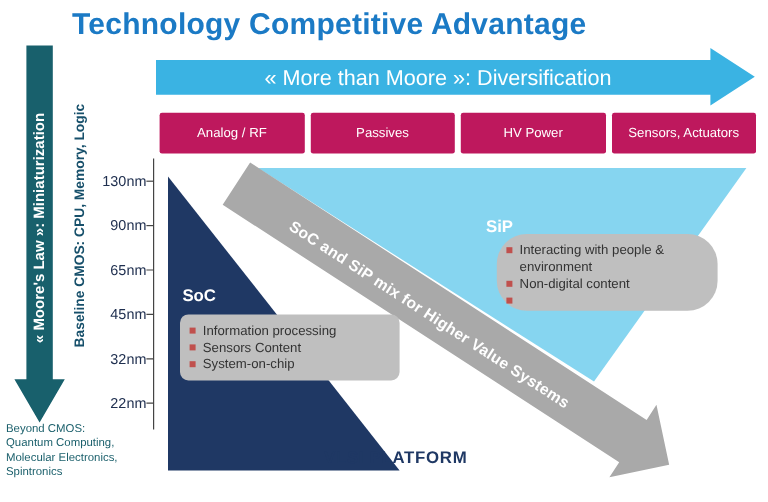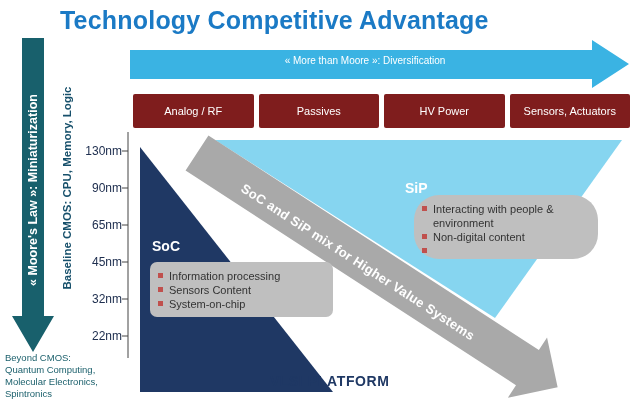--- a/index.html
+++ b/index.html
@@ -8,28 +8,28 @@
     font-family:"Liberation Sans",sans-serif;
   }
   .shapes{position:absolute;left:0;top:0;z-index:0;}
   .txt{position:absolute;z-index:2;}
   .title{
     left:60px;right:0;top:6px;text-align:left;
     font-size:25px;font-weight:700;color:#1b7ac5;letter-spacing:0.2px;
   }
   .mtm-label{
     left:130px;width:470px;top:55px;text-align:center;
-    font-size:10px;color:#ffffff;
+    font-size:18px;color:#ffffff;
   }
   .cat-row{
     position:absolute;z-index:2;left:133px;top:94px;width:497px;height:34px;
     display:flex;gap:5px;
   }
   .cat-box{
-    flex:1;background:#7f1d1d;border-radius:2px;color:#fff;
+    flex:1;background:#be185d;border-radius:2px;color:#fff;
     display:flex;align-items:center;justify-content:center;text-align:center;
     font-size:11px;line-height:12px;padding:2px 4px;box-sizing:border-box;
   }
   .vtext{
     position:absolute;z-index:2;white-space:nowrap;
     transform:translate(-50%,-50%) rotate(-90deg);
   }
   .moore-label{left:33px;top:190px;color:#fff;font-weight:700;font-size:12.5px;}
   .baseline-label{left:67px;top:188px;color:#17506b;font-weight:700;font-size:11.5px;}
   .tick{

